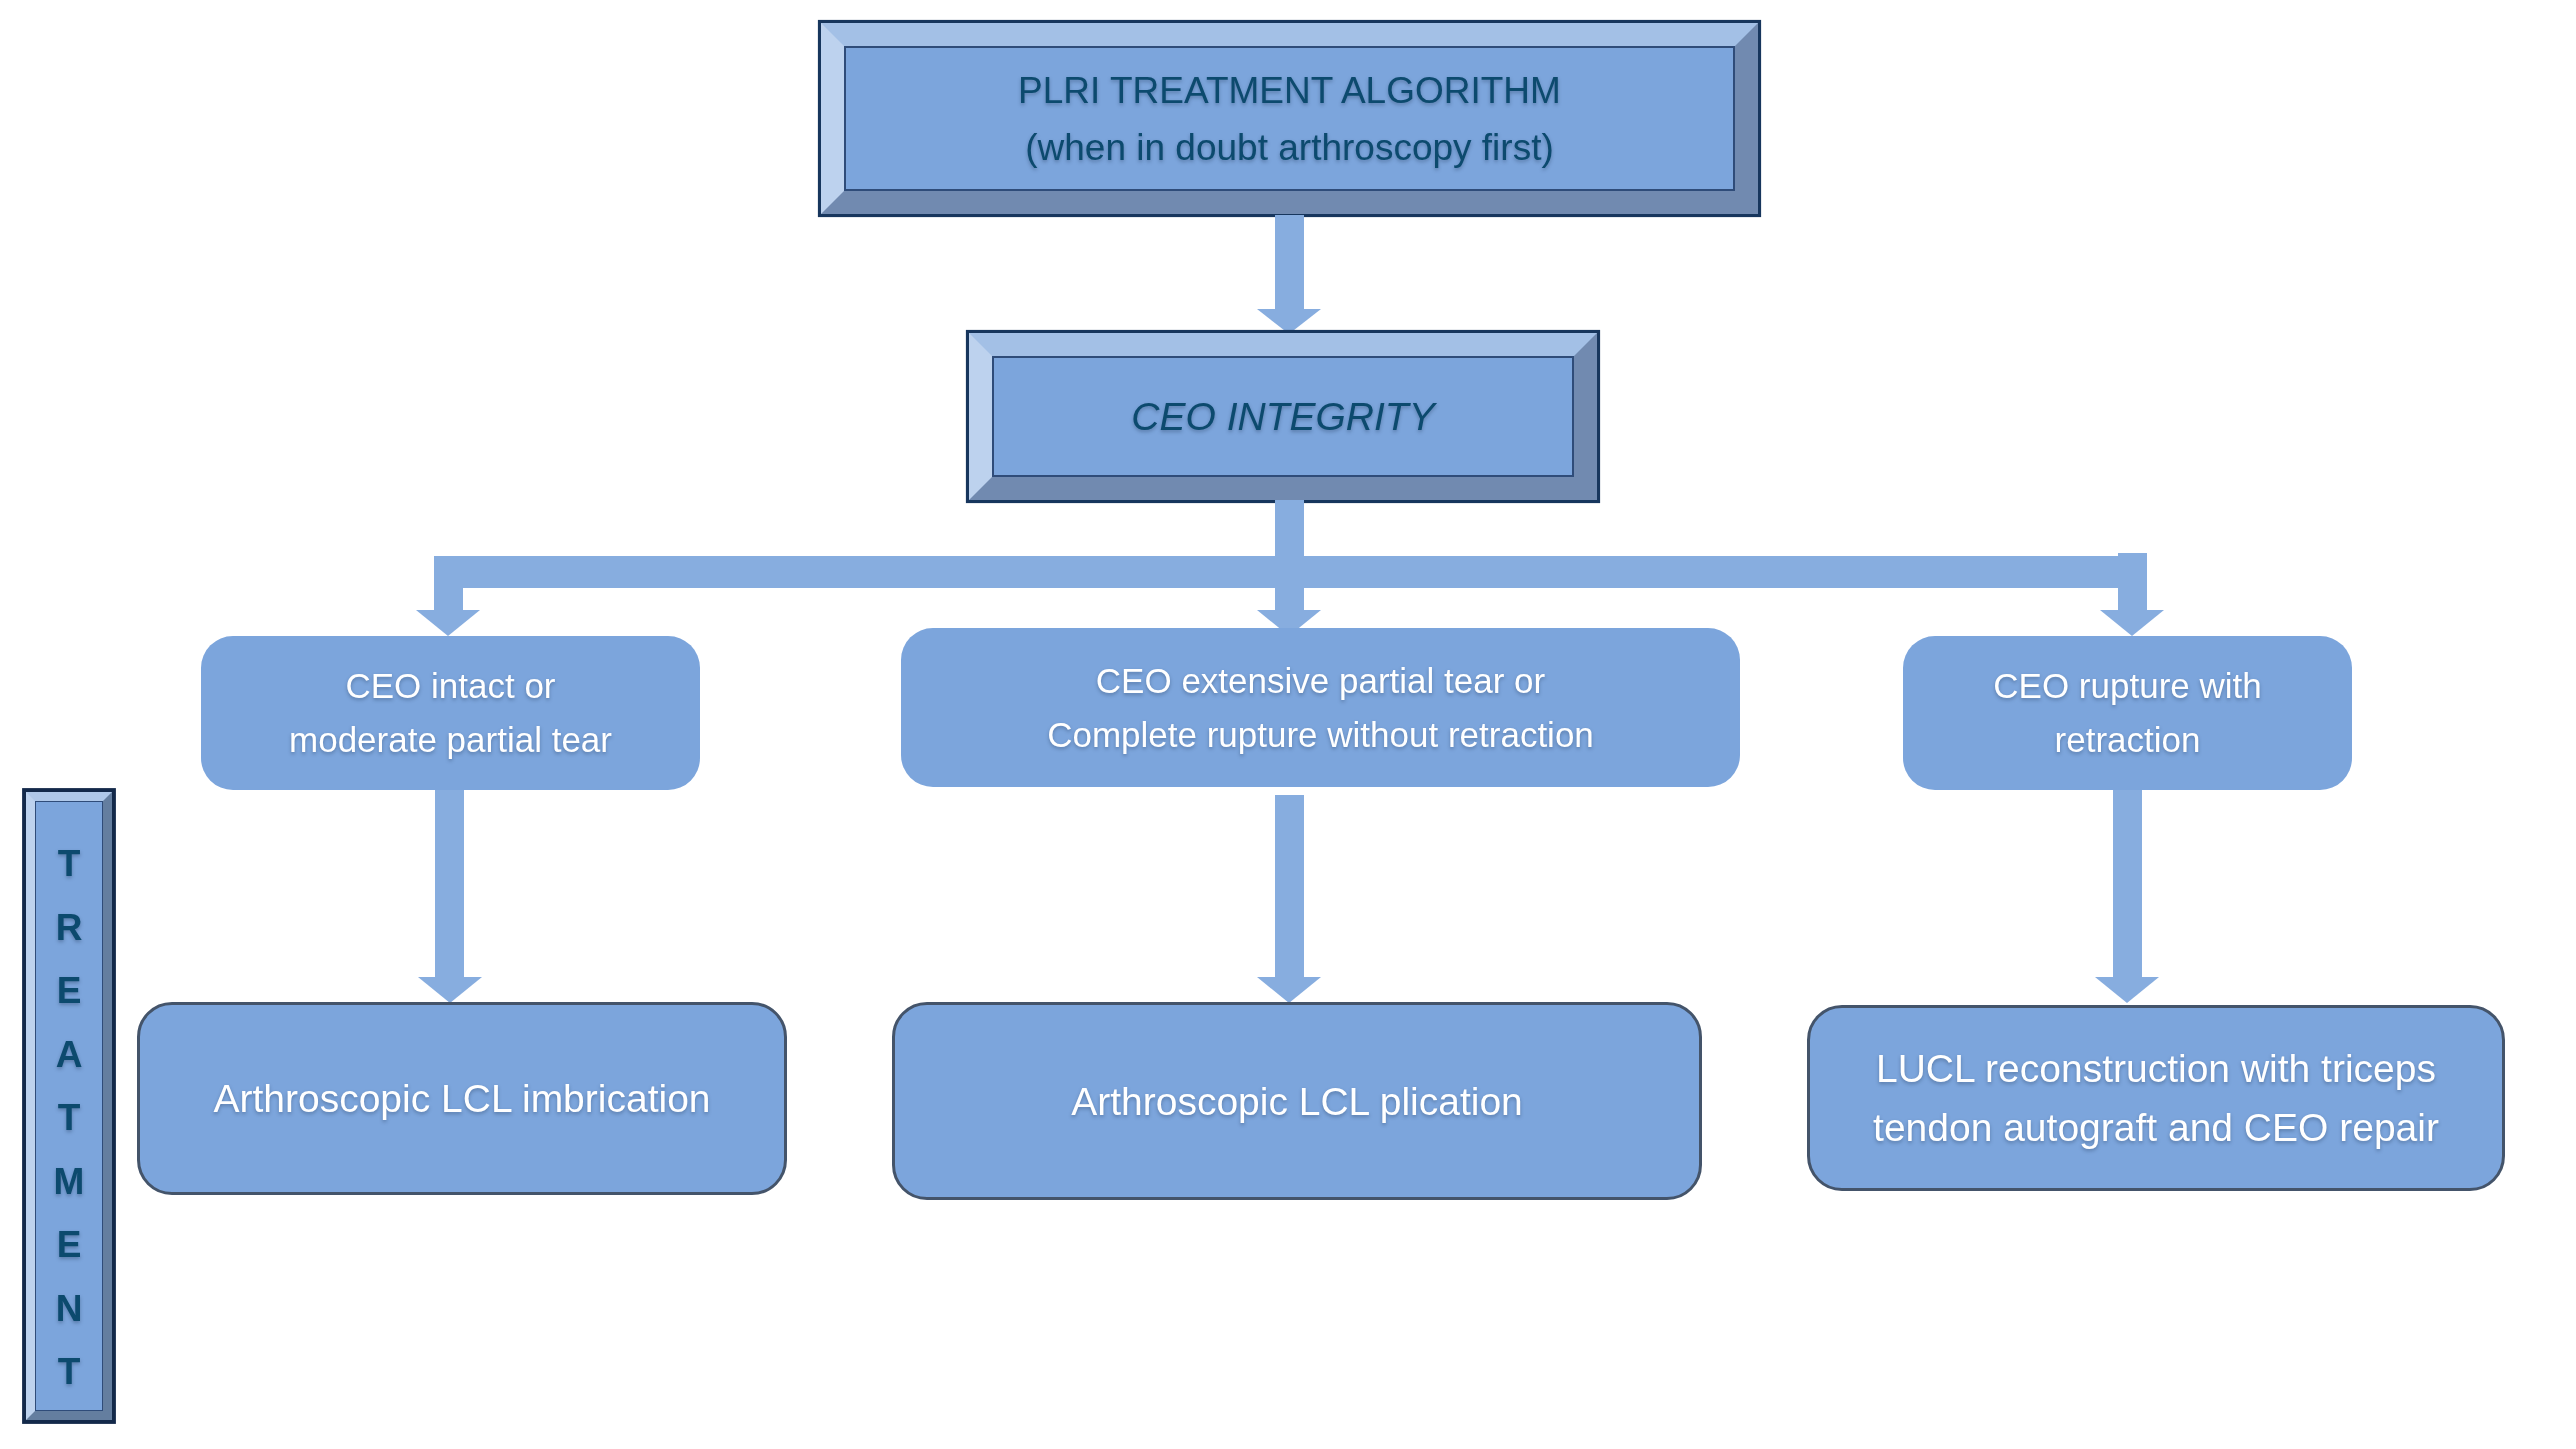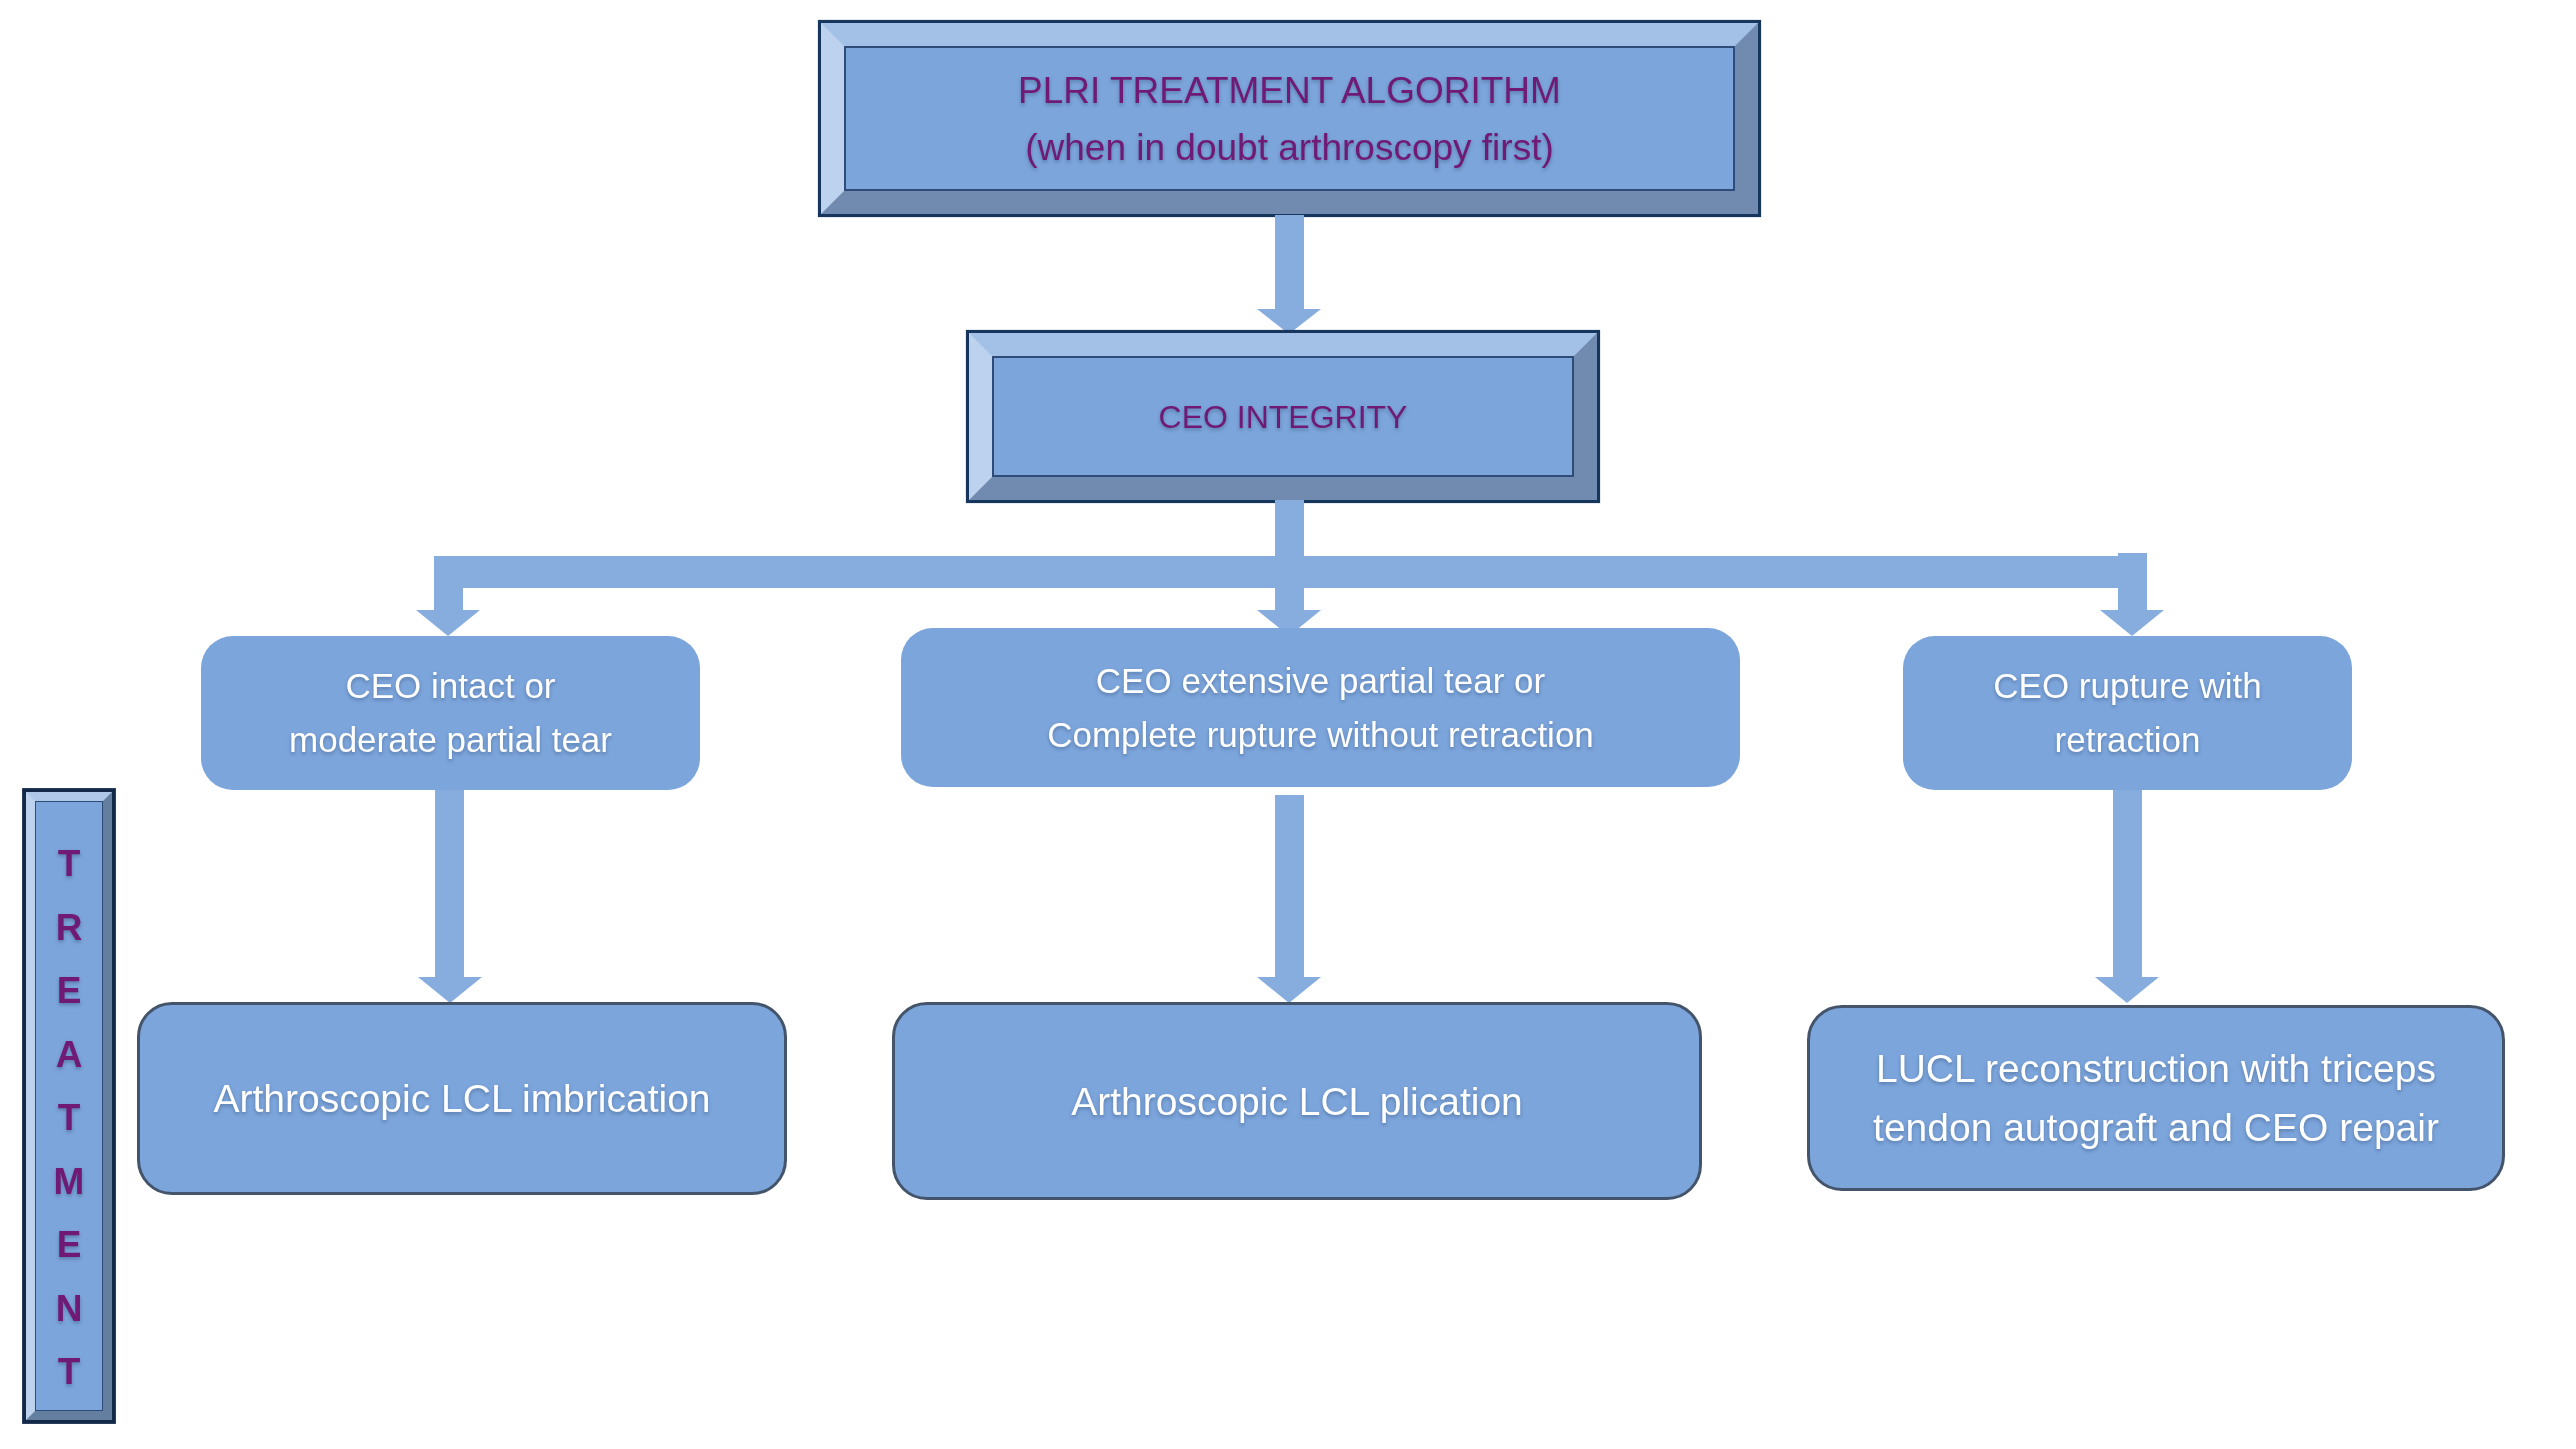--- a/index.html
+++ b/index.html
@@ -19,25 +19,25 @@
     border-right-color:var(--bevshadow);
     border-bottom-color:var(--bevshadow);
     box-shadow:0 0 0 3.1px var(--navy);
     background:var(--fill);
   }
   .face{
     width:100%;height:100%;box-sizing:border-box;
     background:var(--fill);
     border:2.3px solid #2F4C79;
     display:flex;flex-direction:column;align-items:center;justify-content:center;
-    color:#701a75;text-align:center;
+    color:#0c4a6e;text-align:center;
     text-shadow:0 2.3px 3.9px rgba(25,45,75,.35);
   }
   .titletext{font-size:37px;line-height:57px;}
-  .decisiontext{font-size:32px;line-height:46px;}
+  .decisiontext{font-size:39px;line-height:46px;font-style:italic;}
   
   .roundbox{
     position:absolute;box-sizing:border-box;background:var(--fill);
     border-radius:32px;display:flex;flex-direction:column;align-items:center;justify-content:center;
     color:#fff;text-align:center;font-size:35px;line-height:54px;
     text-shadow:0 2.3px 3.9px rgba(25,45,75,.35);
   }
   
   .resultbox{
     position:absolute;box-sizing:border-box;background:var(--fill);

